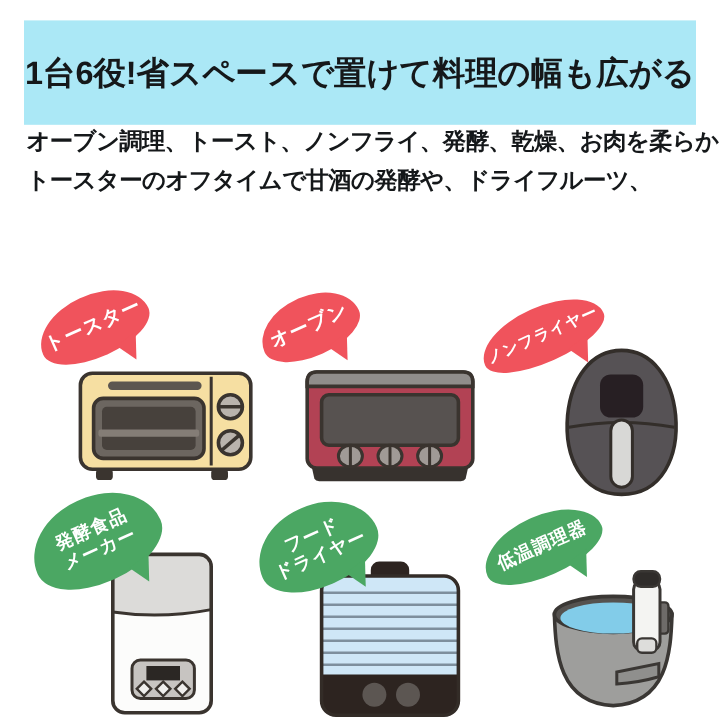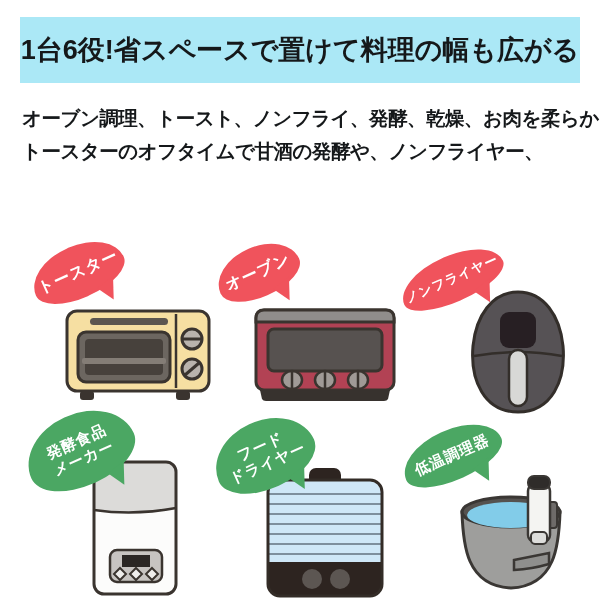--- a/index.html
+++ b/index.html
@@ -1,19 +1,19 @@
 <!DOCTYPE html>
 <html><head>
 <meta charset="utf-8">
 <style>
   html,body{margin:0;padding:0;background:#fff;}
   body{font-family:"Liberation Sans","DejaVu Sans",sans-serif;}
   #stage{position:relative;width:600px;height:600px;background:#fff;overflow:hidden;}
 
-  .banner{position:absolute;left:20px;top:17px;width:560px;height:66px;
+  .banner{position:absolute;left:20px;top:17px;width:560px;height:87px;
     display:flex;align-items:center;justify-content:center;}
   .banner-title{font-size:27px;font-weight:700;color:#15181a;letter-spacing:0px;white-space:nowrap;}
 
   .desc{position:absolute;left:22px;top:102px;width:572px;
     font-size:19.5px;font-weight:700;color:#15181a;line-height:33px;letter-spacing:-0.5px;}
   .desc div{white-space:nowrap;}
 
   .bubble{position:absolute;display:flex;flex-direction:column;align-items:center;justify-content:center;
     background:var(--bc);color:#fff;font-weight:700;text-align:center;
     border-radius:50% 50% 50% 50% / 60% 60% 42% 42%;
@@ -42,21 +42,21 @@
 <body>
 
 <div id="stage">
 
   <div class="banner" style="background: rgb(171, 232, 246);">
     <span class="banner-title">1台6役!省スペースで置けて料理の幅も広がる</span>
   </div>
 
   <div class="desc">
     <div>オーブン調理、トースト、ノンフライ、発酵、乾燥、お肉を柔らかく</div>
-    <div>トースターのオフタイムで甘酒の発酵や、ノンフライヤー、</div>
+    <div>トースターのオフタイムで甘酒の発酵や、ドライフルーツ、</div>
   </div>
 
   <div class="bubble b-toaster" style="--bc: #f0535c;">
     <span>トースター</span>
   </div>
   <svg class="illus i-toaster" width="148" height="96" viewBox="0 0 148 96">
     <rect x="3" y="5" width="142" height="80" rx="10" fill="#f6dfa2" stroke="#3a342f" stroke-width="3"></rect>
     <rect x="26" y="12" width="78" height="7" rx="3.5" fill="#5c5650"></rect>
     <rect x="14" y="26" width="92" height="50" rx="8" fill="#6c6660" stroke="#3a342f" stroke-width="3"></rect>
     <rect x="21" y="33" width="78" height="36" rx="4" fill="#47413c"></rect>

